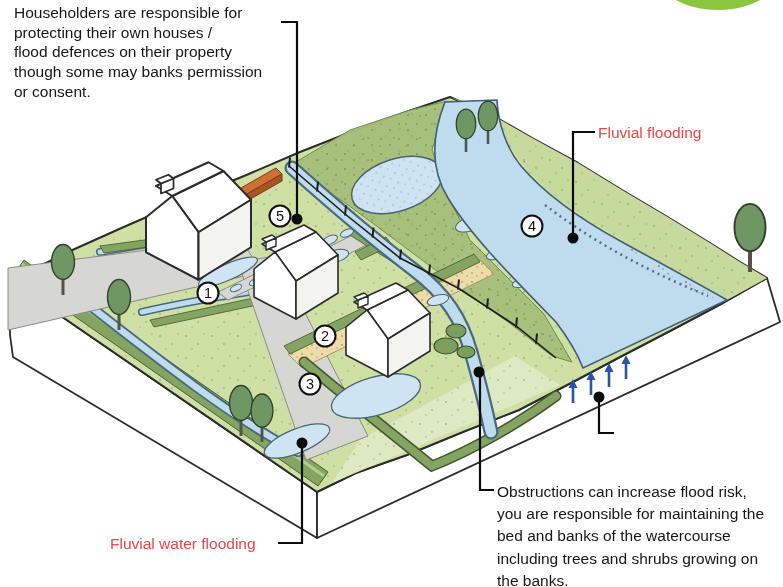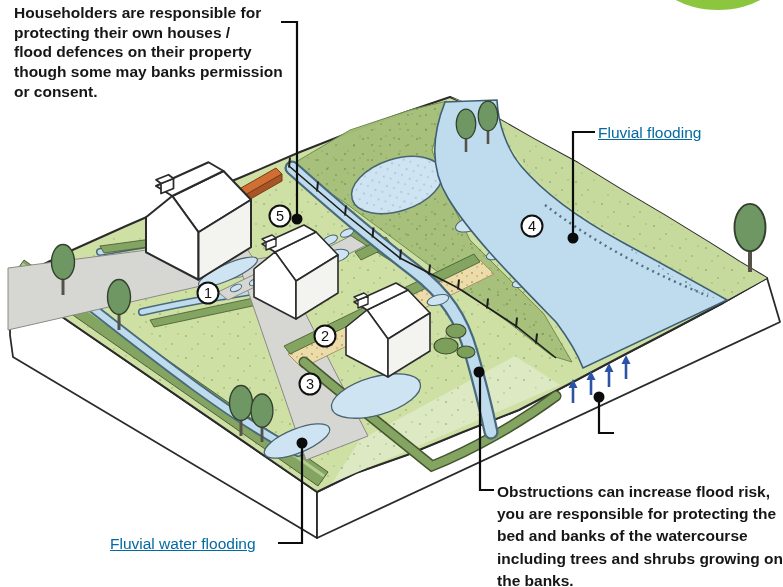--- a/index.html
+++ b/index.html
@@ -1,23 +1,23 @@
 <!DOCTYPE html>
 <html><head>
 <meta charset="utf-8">
 <style>
   html,body{margin:0;padding:0;background:#ffffff;}
   .stage{position:relative;width:783px;height:587px;background:#ffffff;overflow:hidden;
          font-family:"Liberation Sans",sans-serif;color:#111;}
   .stage svg{position:absolute;left:0;top:0;}
   .note{position:absolute;font-size:15.5px;color:#161616;}
-  .note .ln{white-space:nowrap;font-weight:bold;}
+  .note .ln{white-space:nowrap;}
   #note-householders{left:14px;top:3px;line-height:19.7px;}
   #note-obstructions{left:497px;top:481px;line-height:22.2px;}
-  .label{position:absolute;font-size:15.5px;color:#0369a1;white-space:nowrap;text-decoration:underline;}
+  .label{position:absolute;font-size:15.5px;color:#ef4444;white-space:nowrap;}
   #label-fluvial{left:598px;top:124px;}
   #label-groundwater{left:618px;top:425px;}
   #label-surface{left:110px;top:535px;}
 </style>
 </head>
 <body>
 
 <div class="stage">
 
 <svg id="scene" width="783" height="587" viewBox="0 0 783 587">
@@ -244,19 +244,19 @@
   <div class="ln">flood defences on their property</div>
   <div class="ln">though some may banks permission</div>
   <div class="ln">or consent.</div>
 </div>
 
 <div class="label" id="label-fluvial">Fluvial flooding</div>
 <div class="label" id="label-surface">Fluvial water flooding</div>
 
 <div class="note" id="note-obstructions">
   <div class="ln">Obstructions can increase flood risk,</div>
-  <div class="ln">you are responsible for protecting the</div>
+  <div class="ln">you are responsible for maintaining the</div>
   <div class="ln">bed and banks of the watercourse</div>
   <div class="ln">including trees and shrubs growing on</div>
   <div class="ln">the banks.</div>
 </div>
 
 </div>
 
 </body></html>

